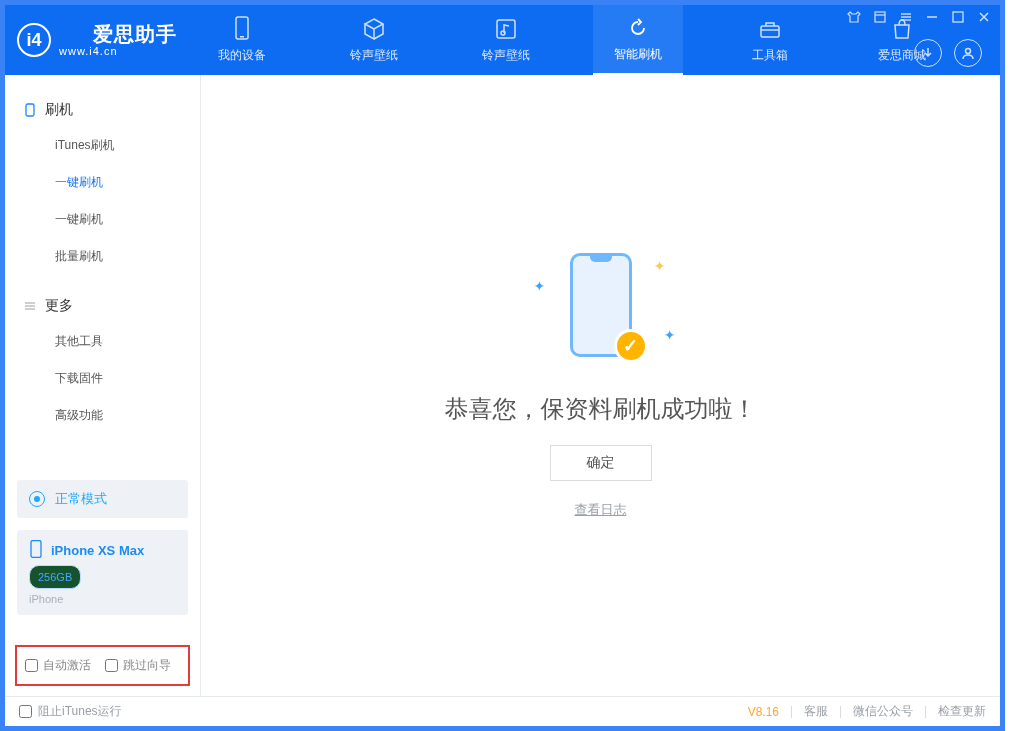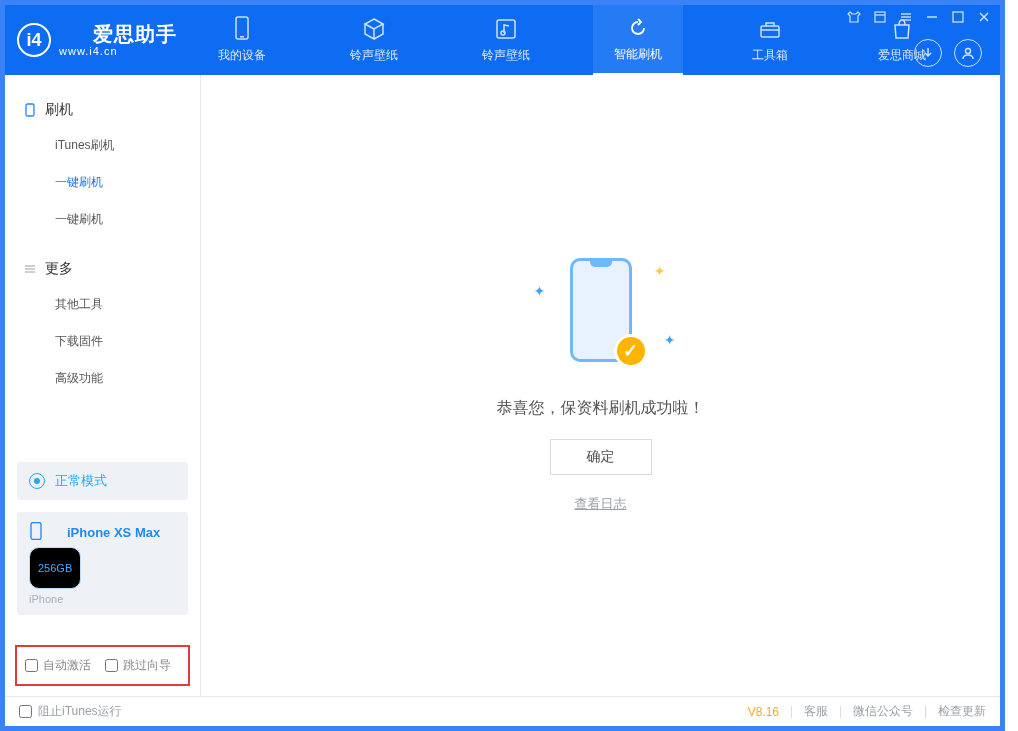--- a/index.html
+++ b/index.html
@@ -23,34 +23,34 @@
 .body { flex: 1; display: flex; min-height: 0; }
 .sidebar { width: 196px; border-right: 1px solid #e6e9ee; display: flex; flex-direction: column; min-height: 0; }
 .side-scroll { flex: 1; overflow: auto; padding-top: 18px; }
 .group-head { display: flex; align-items: center; gap: 8px; padding: 8px 18px; color: #333; font-size: 14px; }
 .group-head .gico { width: 14px; height: 14px; display: inline-block; }
 .menu-item { padding: 10px 18px 10px 50px; font-size: 12px; color: #555; cursor: pointer; }
 .menu-item.active { color: #1875f0; }
 .device-box { margin: 6px 12px; padding: 10px 12px; background: #eef2f7; border-radius: 3px; display: flex; align-items: center; gap: 10px; font-size: 13px; color: #1ea8ff; }
 .device-box.dev { flex-direction: column; align-items: flex-start; gap: 4px; }
 .dev-name { color: #1d8bf2; font-weight: bold; font-size: 13px; }
-.dev-cap { font-size: 11px; color: #49a6ff; border: 1px solid #bcdcff; border-radius: 10px; padding: 14px 8px; background: #000000; }
+.dev-cap { font-size: 11px; color: #49a6ff; border: 1px solid #bcdcff; border-radius: 10px; padding: 5px 8px; background: #14532d; }
 .dev-type { font-size: 11px; color: #a9b0b9; }
 .mode-dot { width: 16px; height: 16px; border-radius: 50%; border: 1.5px solid #1ea8ff; display: inline-flex; align-items: center; justify-content: center; }
 .mode-dot::after { content: ""; width: 6px; height: 6px; border-radius: 50%; background: #1ea8ff; }
 .opts { border: 2px solid #e13c3c; margin: 24px 10px 10px 10px; padding: 10px 8px; display: flex; gap: 14px; align-items: center; }
 .opts label { display: flex; align-items: center; gap: 5px; font-size: 12px; color: #888; cursor: pointer; }
 .opts input { width: 13px; height: 13px; }
 .main { flex: 1; position: relative; display: flex; flex-direction: column; align-items: center; justify-content: center; gap: 20px; }
 .phone-ill { position: relative; width: 150px; height: 120px; }
 .phone { position: absolute; left: 50%; top: 0; transform: translateX(-50%); width: 62px; height: 104px; border: 3px solid #6fb8ff; border-radius: 10px; background: #e8f2ff; }
 .phone .notch { position: absolute; top: 0; left: 50%; transform: translateX(-50%); width: 22px; height: 6px; background: #6fb8ff; border-radius: 0 0 5px 5px; }
 .check { position: absolute; right: 28px; bottom: 10px; width: 34px; height: 34px; background: #ffb400; border-radius: 50%; display: flex; align-items: center; justify-content: center; color: #fff; font-size: 18px; font-weight: bold; border: 3px solid #fff; }
 .spark { position: absolute; color: #3ea2ff; font-size: 14px; }
-.msg { font-size: 16px; color: #555; font-weight: 500; }
+.msg { font-size: 24px; color: #555; font-weight: 500; }
 .ok-btn { padding: 8px 36px; border: 1px solid #d9dce0; background: #fff; font-size: 14px; color: #555; cursor: pointer; }
 .log-link { font-size: 13px; color: #9aa0a7; cursor: pointer; text-decoration: underline; }
 .status { height: 30px; border-top: 1px solid #e6e9ee; display: flex; align-items: center; font-size: 12px; color: #9aa0a7; padding: 0 14px; gap: 10px; }
 .status .left { flex: 1; display: flex; align-items: center; gap: 6px; }
 .status .sep { width: 1px; height: 12px; background: #d9dce0; display: inline-block; margin: 0 2px; }
 .status .ver { color: #ffa726; }
 .status a { color: #9aa0a7; cursor: pointer; }
 </style>
 </head>
 <body>
@@ -175,40 +175,41 @@
       <div class="side-scroll">
         <div class="group-head">
           <span class="gico"><svg width="14" height="14" viewBox="0 0 14 14">
                 <rect x="3" y="1" width="8" height="12" rx="1.5" fill="none" stroke="#1e88ff" stroke-width="1.3"></rect>
               </svg></span>
           <span>刷机</span>
         </div>
         <div class="menu-item">iTunes刷机</div>
         <div class="menu-item active">一键刷机</div>
         <div class="menu-item">一键刷机</div>
+        <div class="menu-item">批量刷机</div>
 
         <div class="group-head" style="margin-top:14px">
           <span class="gico"><svg width="14" height="14" viewBox="0 0 14 14">
                 <line x1="2" y1="4" x2="12" y2="4" stroke="#bbb" stroke-width="1.4"></line>
                 <line x1="2" y1="7" x2="12" y2="7" stroke="#bbb" stroke-width="1.4"></line>
                 <line x1="2" y1="10" x2="12" y2="10" stroke="#bbb" stroke-width="1.4"></line>
               </svg></span>
           <span>更多</span>
         </div>
         <div class="menu-item">其他工具</div>
         <div class="menu-item">下载固件</div>
         <div class="menu-item">高级功能</div>
       </div>
 
       <div class="device-box">
         <span class="mode-dot"></span>
         <span>正常模式</span>
       </div>
       <div class="device-box dev">
-        <div style="display:flex;align-items:center;gap:24px">
+        <div style="display:flex;align-items:center;gap:8px">
           <span><svg width="14" height="18" viewBox="0 0 14 18">
                 <rect x="2" y="0.5" width="10" height="17" rx="2" fill="none" stroke="#1e88ff" stroke-width="1.3"></rect>
               </svg></span>
           <span class="dev-name">iPhone XS Max</span>
         </div>
         <span class="dev-cap">256GB</span>
         <span class="dev-type">iPhone</span>
       </div>
 
       <div class="opts">

